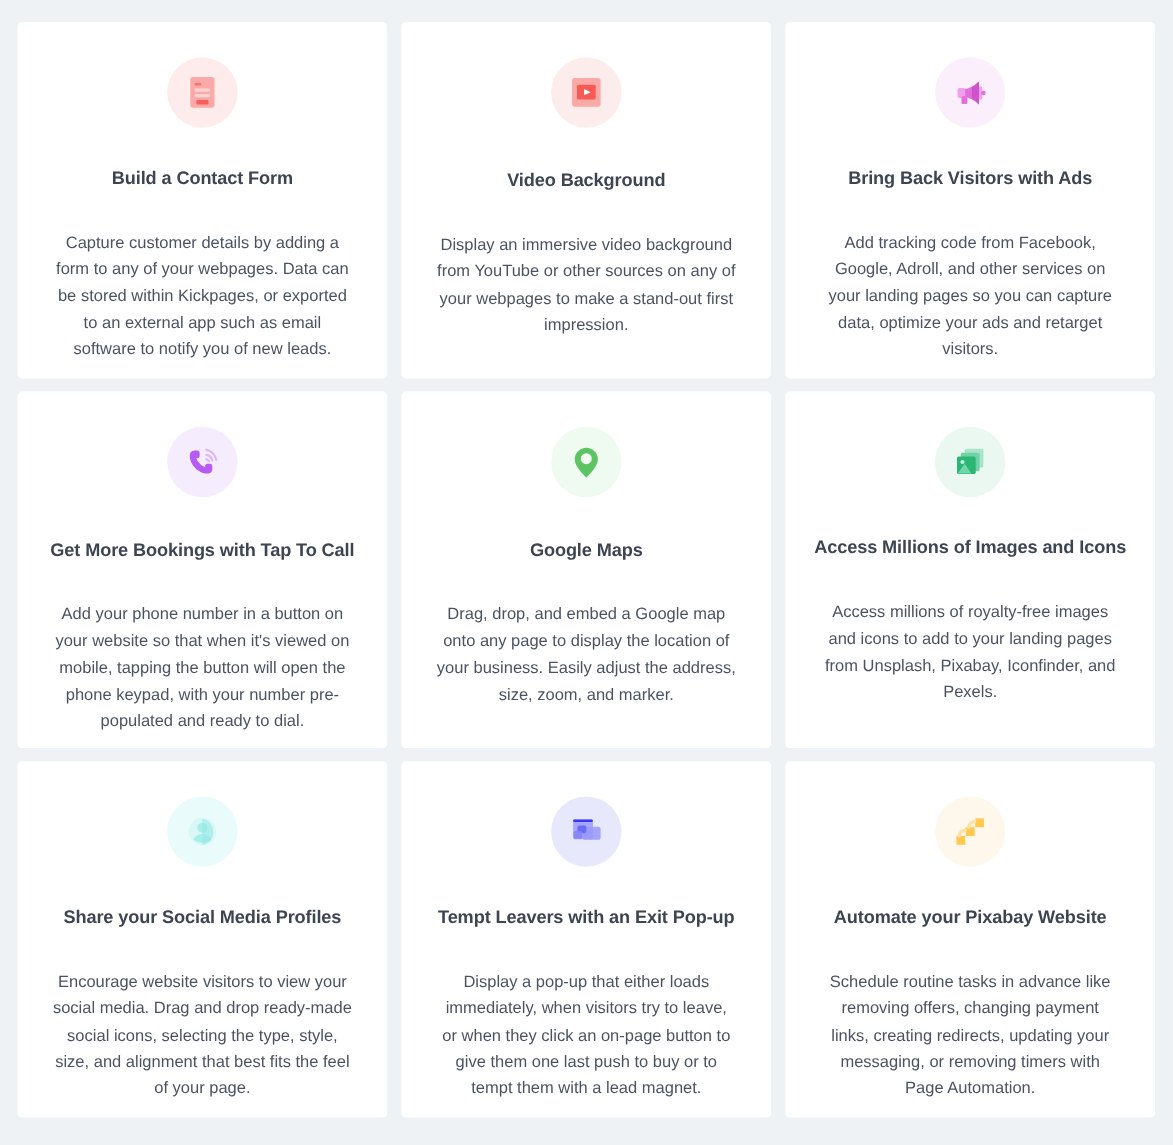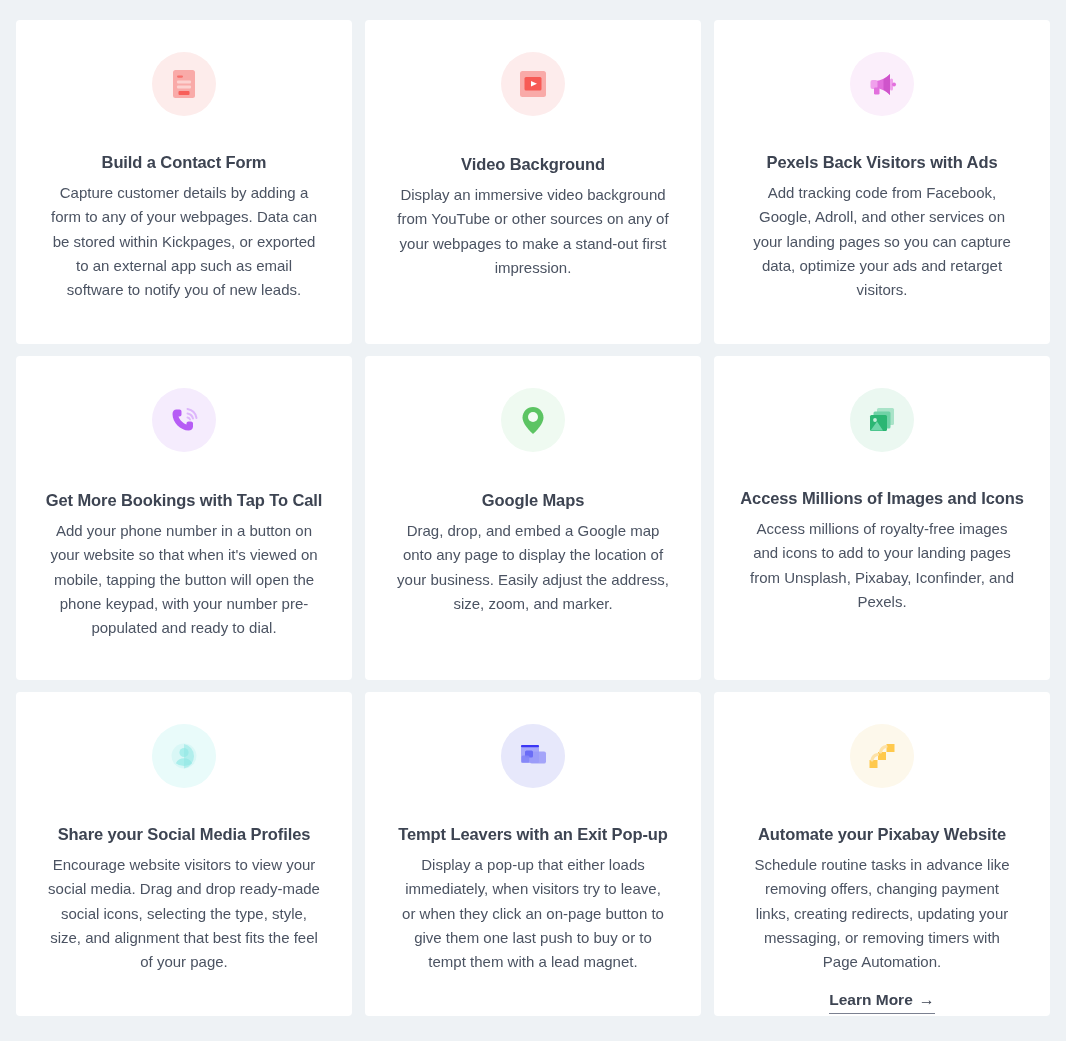--- a/index.html
+++ b/index.html
@@ -57,21 +57,21 @@
     color: #3d4452;
     letter-spacing: -0.1px;
     margin-top: 27px;
     line-height: 1.2;
   }
 
   .card-body {
     font-size: 15px;
     line-height: 24.4px;
     color: #4b5362;
-    margin-top: 8px;
+    margin-top: 36px;
     max-width: 272px;
   }
 
   .card-title.lower { margin-top: 29px; text-align: right; }
 
   .learn-more {
     margin-top: 16px;
     font-size: 15.5px;
     font-weight: bold;
     color: #3d4452;
@@ -129,21 +129,21 @@
     <div class="icon-badge" style="background:#fbeffb;">
       <svg width="34" height="34" viewBox="0 0 34 34">
         <path d="M25 7 C21 11 16 13.5 11 14 L11 21 C16 21.5 21 24 25 28 Z" fill="#e26fdd"></path>
         <path d="M25 7 C23 9 21 10.8 18.5 12.2 L18.5 22.8 C21 24.2 23 26 25 28 Z" fill="#cf54cb"></path>
         <rect x="5.5" y="13" width="7" height="9" rx="2" fill="#f0a0ec"></rect>
         <rect x="9" y="20.5" width="5.5" height="7" rx="1.2" fill="#e26fdd"></rect>
         <rect x="25" y="11.5" width="3" height="12" rx="1.5" fill="#f0a0ec"></rect>
         <circle cx="29" cy="17.5" r="2" fill="#e26fdd"></circle>
       </svg>
     </div>
-    <div class="card-title">Pexels Back Visitors with Ads</div>
+    <div class="card-title">Bring Back Visitors with Ads</div>
     <div class="card-body">Add tracking code from Facebook, Google, Adroll, and other services on your landing pages so you can capture data, optimize your ads and retarget visitors.</div>
     <div class="spacer"></div>
   </div>
 
   <div class="feature-card">
     <div class="icon-badge" style="background:#f5ecfd;">
       <svg width="34" height="34" viewBox="0 0 34 34">
         <path d="M9.5 6.5 C7 6.5 5.5 8.5 5.5 11 C5.5 19.5 13.5 27.5 21.5 27.5 C24 27.5 26 26 26 23.5 L26 20.5 C26 19.4 25.1 18.5 24 18.5 L21.5 18.5 C20.4 18.5 19.5 19.4 19.5 20.5 L19.5 21.5 C16 20.3 12.6 16.9 11.5 13.5 L12.5 13.5 C13.6 13.5 14.5 12.6 14.5 11.5 L14.5 8.5 C14.5 7.4 13.6 6.5 12.5 6.5 Z" fill="#b65cf5"></path>
         <path d="M20.5 6 A11 11 0 0 1 29.5 15" stroke="#ddb6fb" stroke-width="2" fill="none" stroke-linecap="round"></path>
         <path d="M20.5 10.5 A7 7 0 0 1 26 15.5" stroke="#ddb6fb" stroke-width="2" fill="none" stroke-linecap="round"></path>

